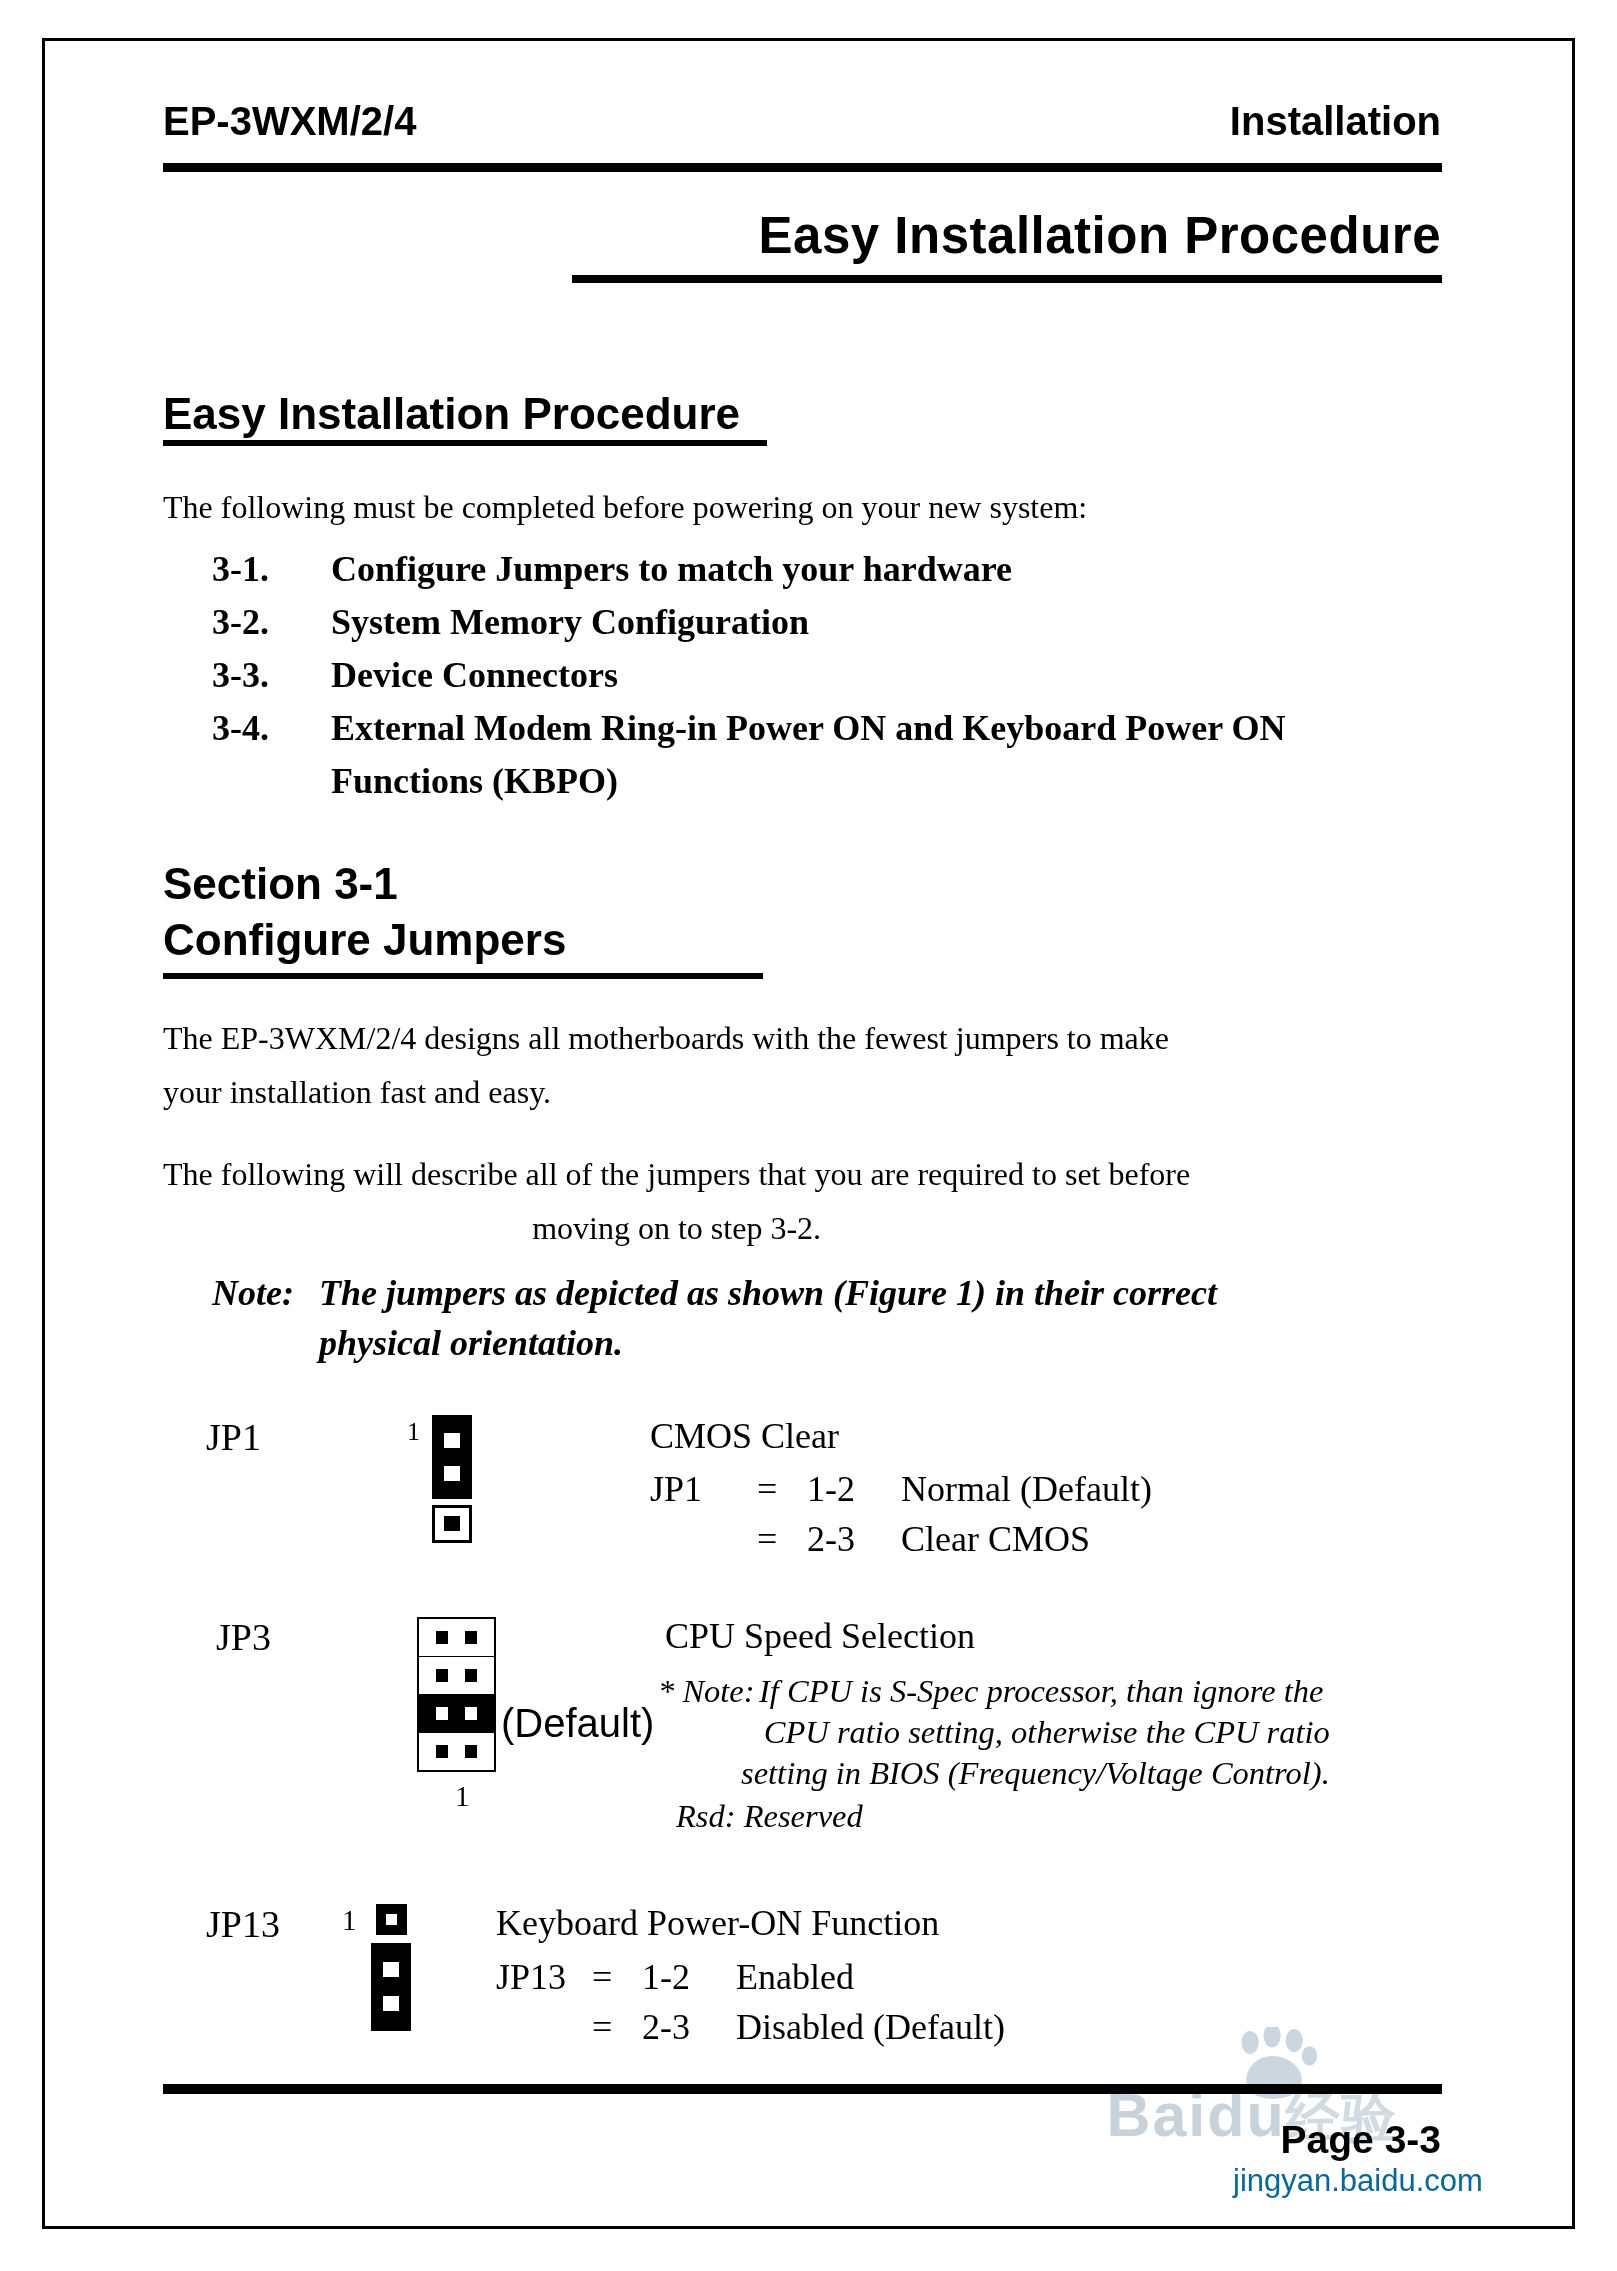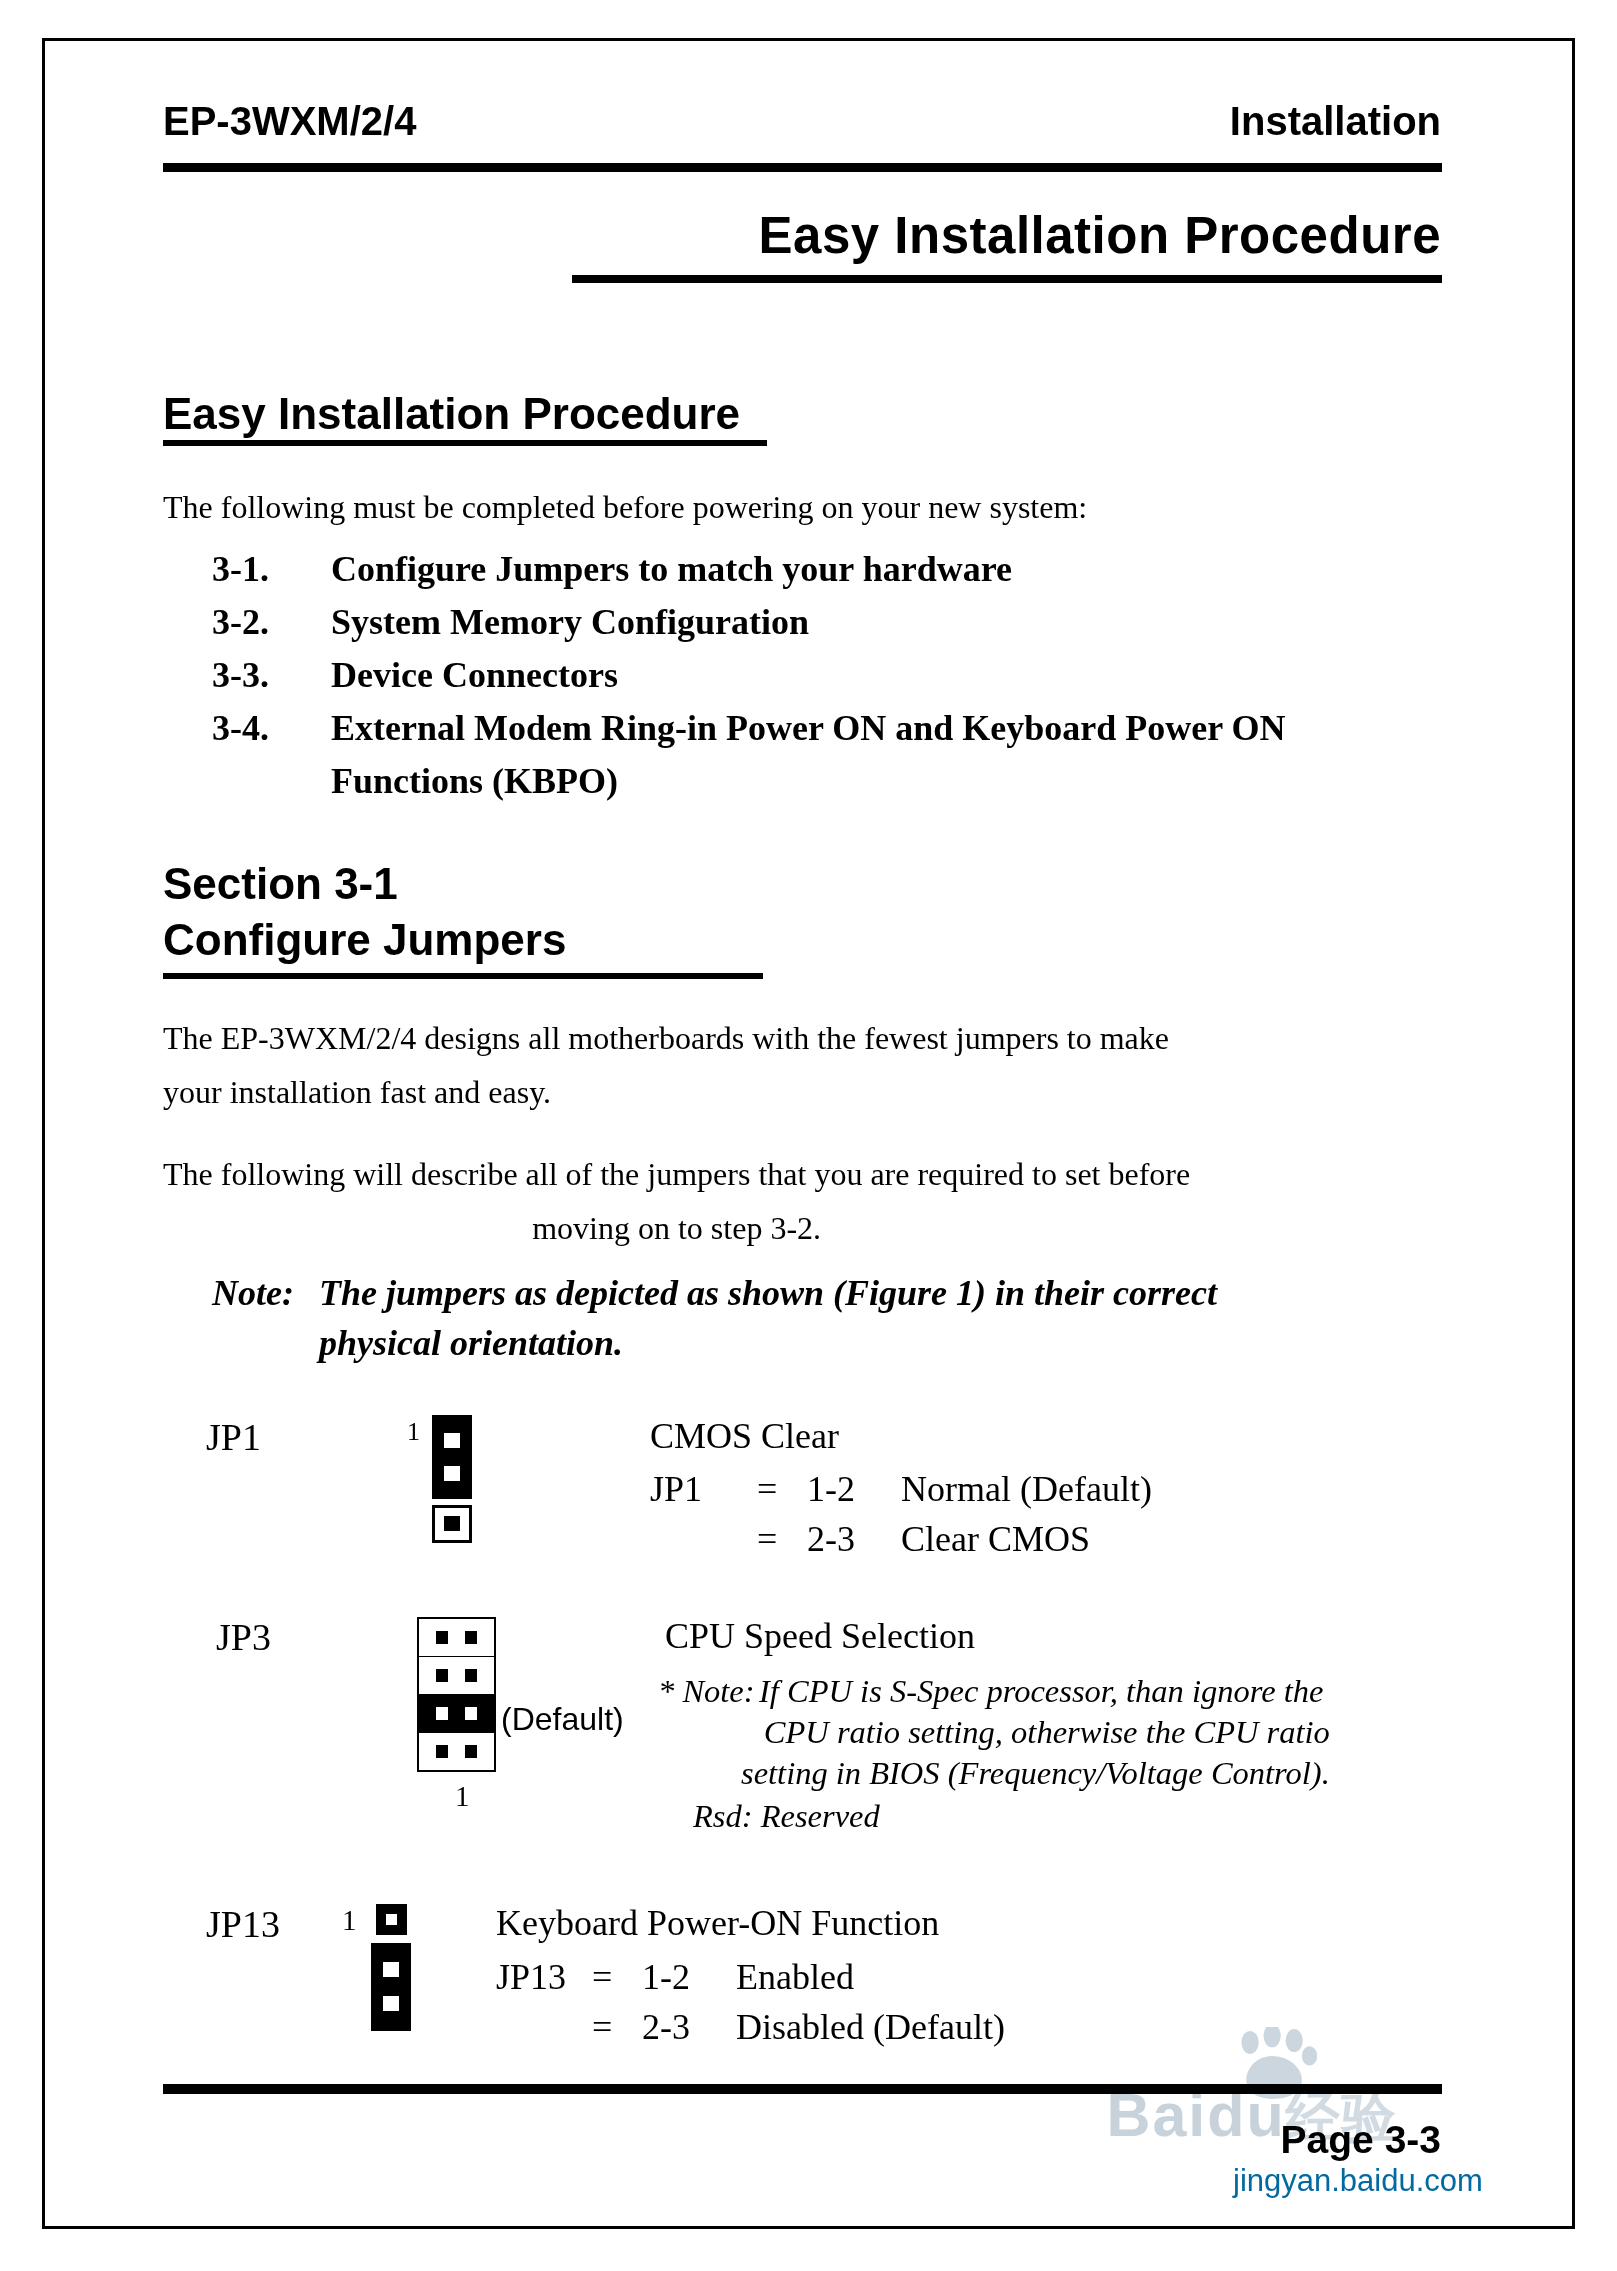--- a/index.html
+++ b/index.html
@@ -45,21 +45,21 @@
   .jp3-row + .jp3-row { border-top:1.9px solid #000; }
   .jp3-row .p { width:12.4px; height:12.4px; background:#000; }
   .jp3-row.cap-row { background:#000; }
   .jp3-row.cap-row .p { background:#fff; }
   .jp3-labels { position:absolute; left:153px; top:1619px; width:254px; text-align:right;
     font-family:"Liberation Sans", sans-serif; font-size:32px; line-height:39px; }
   .jp3-note { position:absolute; left:658px; top:1671px; font-style:italic; font-size:32.5px; line-height:41px; }
   .jp3-note .row1 { display:flex; }
   .jp3-note .nlab { width:101px; flex:0 0 auto; }
   .jp3-note .ind { margin-left:83px;text-align:right; }
-  .sans-sm { font-family:"Liberation Sans", sans-serif; font-size:32px; }
+  .sans-sm { font-family:"Liberation Sans", sans-serif; font-size:40px; }
 
   
   .wm { position:absolute; left:1099px; top:2025px; width:516px; height:201px; }
   .wm-brand { position:absolute; left:7.6px; top:55px; font-family:"Liberation Sans", sans-serif; font-weight:700;
     font-size:61px; color:#c7d2db; letter-spacing:1.9px; white-space:nowrap; }
   .wm-cn { font-size:54px; color:#d2dbe2; }
   .wm-url { position:absolute; left:134px; top:138px; font-family:"Liberation Sans", sans-serif;
     font-size:31px; color:#0369a1; white-space:nowrap; }
 </style>
 </head>
@@ -182,21 +182,21 @@
   <div class="abs sans-sm" style="left:501px; top:1701px;">(Default)</div>
   <div class="abs pin-num" style="left:455px; top:1780px; font-size:29px;">1</div>
   <div class="abs jp-title" style="left:650px; top:1615px;margin-left:15px;">CPU Speed Selection</div>
   <div class="jp3-note">
     <div class="row1">
       <span class="nlab">* Note:</span>
       <span>If CPU is S-Spec processor, than ignore the</span>
     </div>
     <div class="ind">CPU ratio setting, otherwise the CPU ratio</div>
     <div class="ind">setting in BIOS (Frequency/Voltage Control).</div>
-    <div style="margin-left:35px; margin-top:1.9px;">Rsd: Reserved</div>
+    <div style="margin-left:18px; margin-top:1.9px;">Rsd: Reserved</div>
   </div>
 
   <div class="abs jp-name" style="left:206px; top:1902px;">JP13</div>
   <div class="abs pin-num" style="left:342px; top:1904px; font-size:29px;">1</div>
   <div class="abs" style="left:371px; top:1904px;">
     <div class="pinblack" style="width:31px; height:31px; margin-left:4.8px;">
         <span class="wdot"></span>
       </div>
     <div class="cap" style="width:40px; height:88px; margin-top:7.6px;">
       <span class="wpin"></span>

